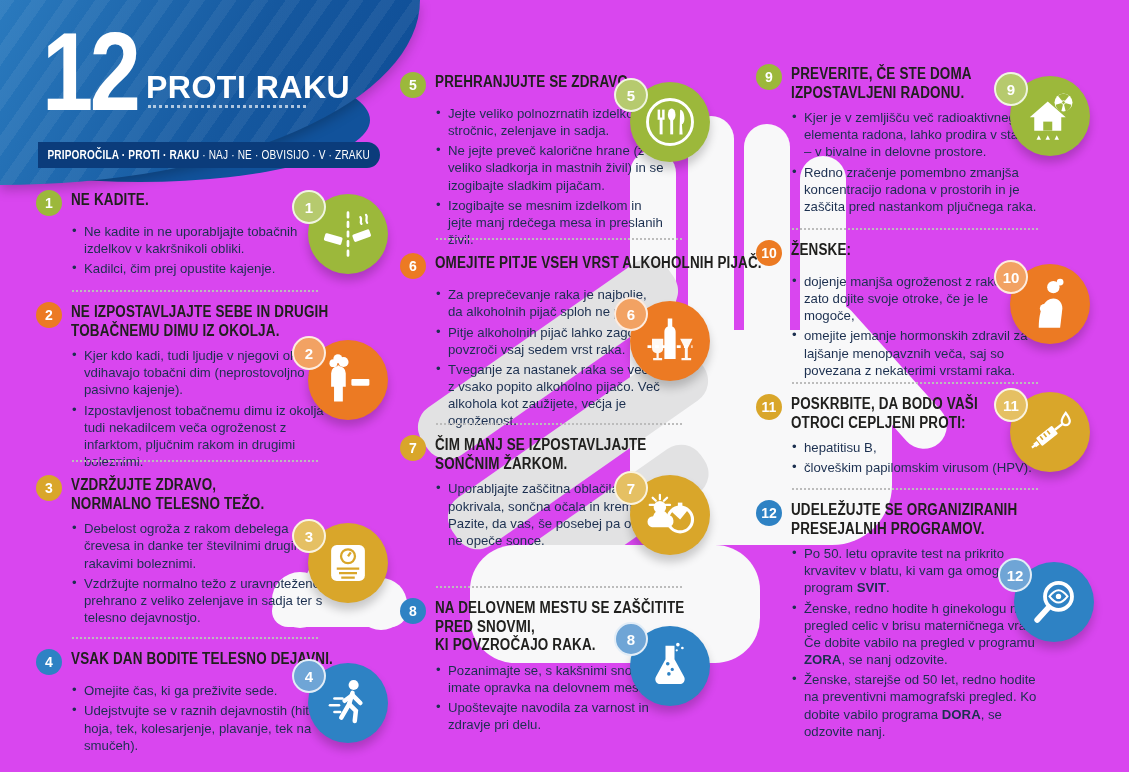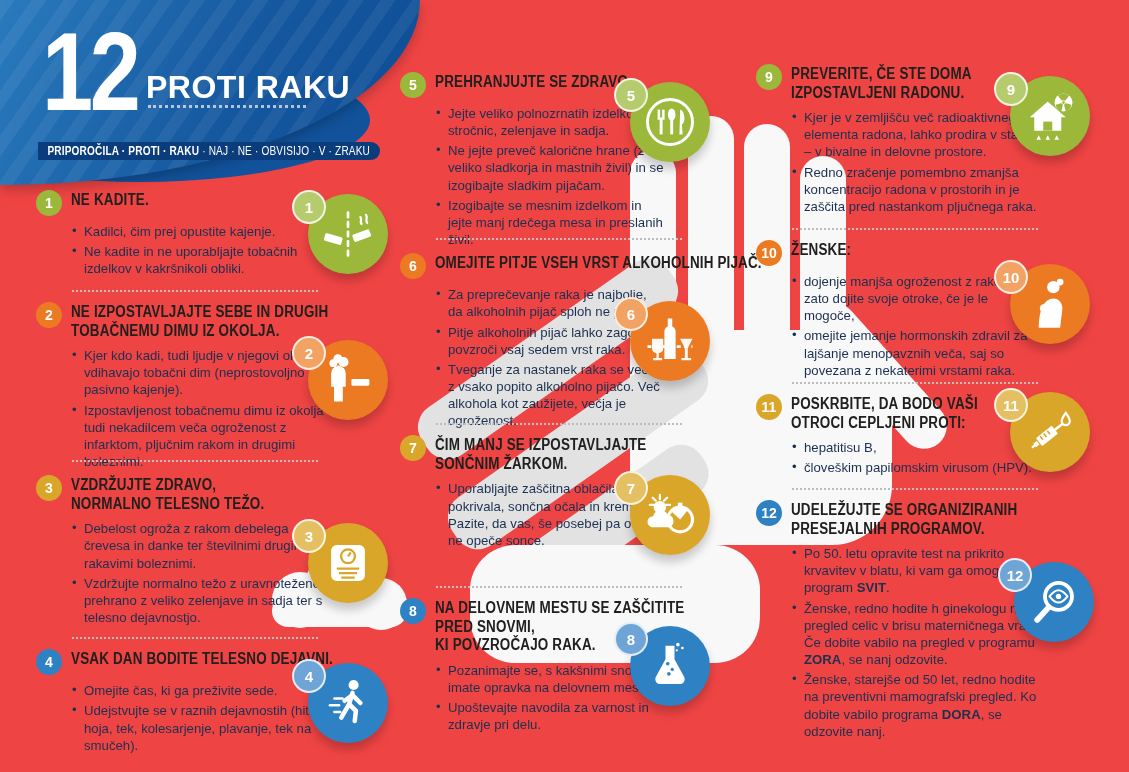--- a/index.html
+++ b/index.html
@@ -1,19 +1,19 @@
 <!DOCTYPE html>
 <html><head>
 <meta charset="utf-8">
 <style>
   * { box-sizing: border-box; margin: 0; padding: 0; }
   html,body { background:#e9e9ea; }
   body { font-family: "Liberation Sans", "DejaVu Sans", sans-serif; }
 
-  .poster { position:relative; width:1129px; height:772px; background:#ef4444; overflow:hidden; }
+  .poster { position:relative; width:1129px; height:772px; background:#d946ef; overflow:hidden; }
 
   
   .wm { position:absolute; z-index:0; }
   .wm.white { background:#f8f8f9; }
   .wm.gray  { background:#e2e2e3; }
   .finger { border-radius:24px; }
   .palm   { border-radius:60px; }
   .cloud-part { border-radius:50%; background:#f8f8f9; }
   .roundrect { border-radius:45px; background:#f8f8f9; }
 
@@ -24,21 +24,21 @@
            border-bottom-right-radius:100% 100%; filter:drop-shadow(0 5px 6px rgba(0,0,0,.22)); }
   .blob1::after { content:""; position:absolute; inset:0; border-bottom-right-radius:100% 100%;
            background:repeating-linear-gradient(125deg, rgba(255,255,255,.06) 0 12px, rgba(255,255,255,0) 12px 26px); }
   .blob2 { left:-90px; top:58px; width:460px; height:124px; border-radius:50%; background:#11529b; }
   .big-num { position:absolute; left:42px; top:16px; color:#fff; font-weight:bold; font-size:112px; line-height:1;
              letter-spacing:-4px; transform:scaleX(.82); transform-origin:left top; }
   .h-title { position:absolute; left:146px; top:38px; color:#fff; font-weight:bold; font-size:32px; line-height:1.04;
              letter-spacing:.5px; white-space:nowrap; }
   .dotted-rule { position:absolute; left:148px; top:105px; width:158px; border-top:3px dotted rgba(255,255,255,.65); }
   .h-sub { position:absolute; left:147px; top:111px; color:#fff; font-weight:bold; font-size:16.5px; }
-  .ribbon { position:absolute; left:38px; top:142px; width:342px; height:18px; background:#0b3c7b;
+  .ribbon { position:absolute; left:38px; top:142px; width:342px; height:26px; background:#0b3c7b;
             border-radius:0 13px 13px 0; display:flex; align-items:center; justify-content:center; overflow:visible; }
   .ribbon-inner { color:#fff; font-size:12.3px; white-space:nowrap; transform:scaleX(.82); transform-origin:center; letter-spacing:.2px; }
   .ribbon-inner b { font-weight:bold; }
 
   
   .col { position:absolute; z-index:3; }
   .col1 { left:36px;  top:188px; width:356px; }
   .col2 { left:400px; top:70px;  width:346px; }
   .col3 { left:756px; top:62px;  width:352px; }
 
@@ -95,22 +95,22 @@
     </div>
   </div>
 
   <div class="col col1">
       <section class="tip" style="min-height: 112px;">
     <div class="tip-head">
       <span class="num-badge" style="background: rgb(156, 184, 59);">1</span>
       <h2 class="tip-title">NE KADITE.</h2>
     </div>
     <ul class="bullets" style="width: 252px;">
+          <li>Ne kadite in ne uporabljajte tobačnih izdelkov v kakršnikoli obliki.</li>
           <li>Kadilci, čim prej opustite kajenje.</li>
-          <li>Ne kadite in ne uporabljajte tobačnih izdelkov v kakršnikoli obliki.</li>
         </ul>
     <div class="tip-icon" style="background: rgb(156, 184, 59); color: rgb(156, 184, 59); top: 6px; right: 4px;">
       <span class="icon-glyph">
             <svg viewBox="0 0 48 48">
               <path stroke="#fff" fill="none" stroke-linecap="round" stroke-width="2.4" stroke-dasharray="4 4.5" d="M24 5v38"></path>
               <g fill="#fff">
                 <rect x="3" y="25" width="16" height="7" rx="1.5" transform="rotate(16 11 28)"></rect>
                 <rect x="28" y="22" width="16" height="7" rx="1.5" transform="rotate(-20 36 25)"></rect>
               </g>
               <path stroke="#fff" fill="none" stroke-linecap="round" stroke-width="2" d="M40 7c2 2-1 4 1 7"></path>

